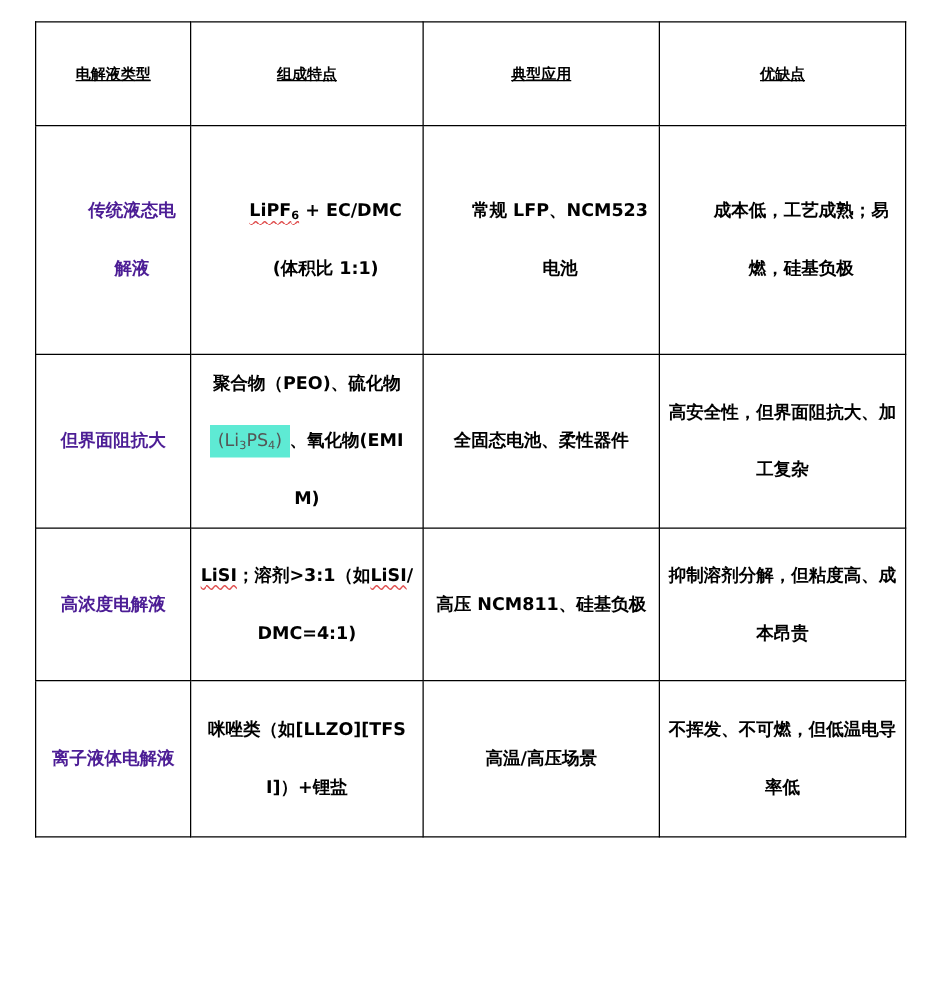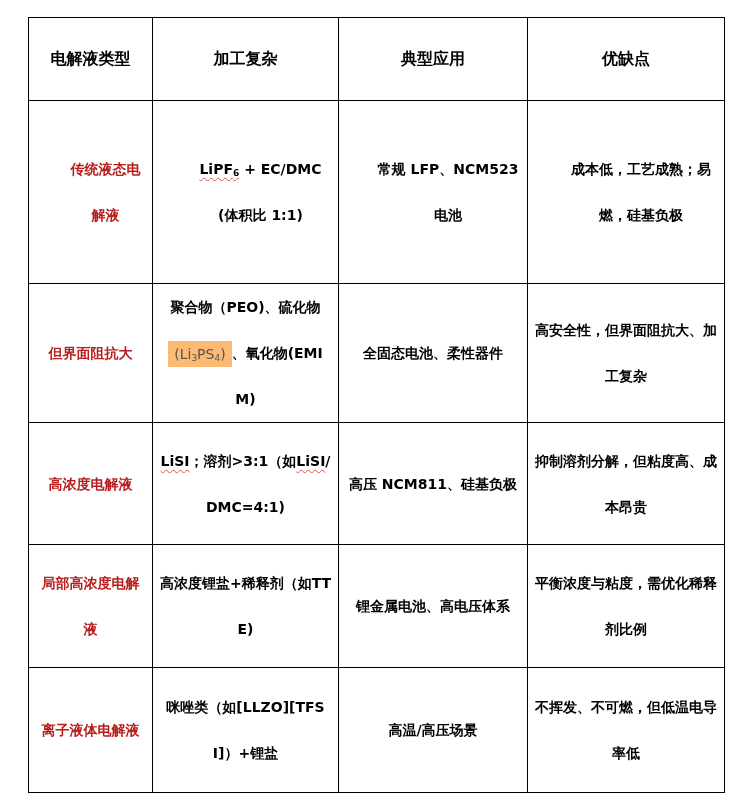--- a/index.html
+++ b/index.html
@@ -27,44 +27,45 @@
       border: 1.5px solid #000000;
       text-align: center;
       vertical-align: middle;
       padding: 0 6px;
       font-size: 14px;
       font-weight: bold;
       line-height: 46px;
       word-break: break-all;
     }
     .doc-table th {
-      font-size: 16px;
+      font-size: 12px;
       height: 82px;
+      text-decoration: underline;
     }
     .col-type { width: 124px; }
     .col-comp { width: 186px; }
     .col-app  { width: 189px; }
     .col-pros { width: 197px; }
 
-    .type-cell { color: #b91c1c; font-size: 14px; }
+    .type-cell { color: #4c1d95; font-size: 14px; }
 
     .row-1 td { height: 182px; padding-left: 36px; }
     .row-2 td { height: 137px; }
     .row-3 td { height: 121px; }
     .row-4 td { height: 122px; }
     .row-5 td { height: 124px; }
 
     .spell {
       text-decoration: underline wavy #e05050;
       text-decoration-thickness: 1px;
       text-underline-offset: 3px;
     }
     .formula-chip {
       display: inline-block;
-      background: #fdba74;
+      background: #5eead4;
       color: #555555;
       font-weight: normal;
       padding: 0 6px;
       line-height: 26px;
       vertical-align: middle;
       font-size: 14px;
     }
     sub { font-size: 9px; vertical-align: -2px; line-height: 0; }
     .cell-app { font-size: 14px; margin-top: 39px; }
   </style>
@@ -74,21 +75,21 @@
 <table class="doc-table">
   <colgroup>
     <col class="col-type">
     <col class="col-comp">
     <col class="col-app">
     <col class="col-pros">
   </colgroup>
   <thead>
     <tr>
       <th>电解液类型</th>
-      <th>加工复杂</th>
+      <th>组成特点</th>
       <th>典型应用</th>
       <th>优缺点</th>
     </tr>
   </thead>
   <tbody>
     <tr class="row-1">
       <td class="type-cell">传统液态电解液</td>
       <td><span class="spell"><span>LiPF</span><sub>6</sub></span><span> + EC/DMC (体积比 1:1)</span></td>
       <td class="cell-app">常规 LFP、NCM523 电池</td>
       <td>成本低，工艺成熟；易燃，硅基负极</td>
@@ -98,26 +99,20 @@
       <td><span>聚合物（PEO)、硫化物</span><span class="formula-chip"><span>(Li</span><sub>3</sub><span>PS</span><sub>4</sub><span>)</span></span><span>、氧化物(EMIM)</span></td>
       <td class="cell-app">全固态电池、柔性器件</td>
       <td>高安全性，但界面阻抗大、加工复杂</td>
     </tr>
     <tr class="row-3">
       <td class="type-cell">高浓度电解液</td>
       <td><span class="spell">LiSI</span><span>；溶剂&gt;3:1（如</span><span class="spell">LiSI</span><span>/DMC=4:1)</span></td>
       <td class="cell-app">高压 NCM811、硅基负极</td>
       <td>抑制溶剂分解，但粘度高、成本昂贵</td>
     </tr>
-    <tr class="row-4">
-      <td class="type-cell">局部高浓度电解液</td>
-      <td>高浓度锂盐+稀释剂（如TTE)</td>
-      <td class="cell-app">锂金属电池、高电压体系</td>
-      <td>平衡浓度与粘度，需优化稀释剂比例</td>
-    </tr>
     <tr class="row-5">
       <td class="type-cell">离子液体电解液</td>
       <td>咪唑类（如[LLZO][TFSI]）+锂盐</td>
       <td class="cell-app">高温/高压场景</td>
       <td>不挥发、不可燃，但低温电导率低</td>
     </tr>
   </tbody>
 </table>
 
 </body></html>

